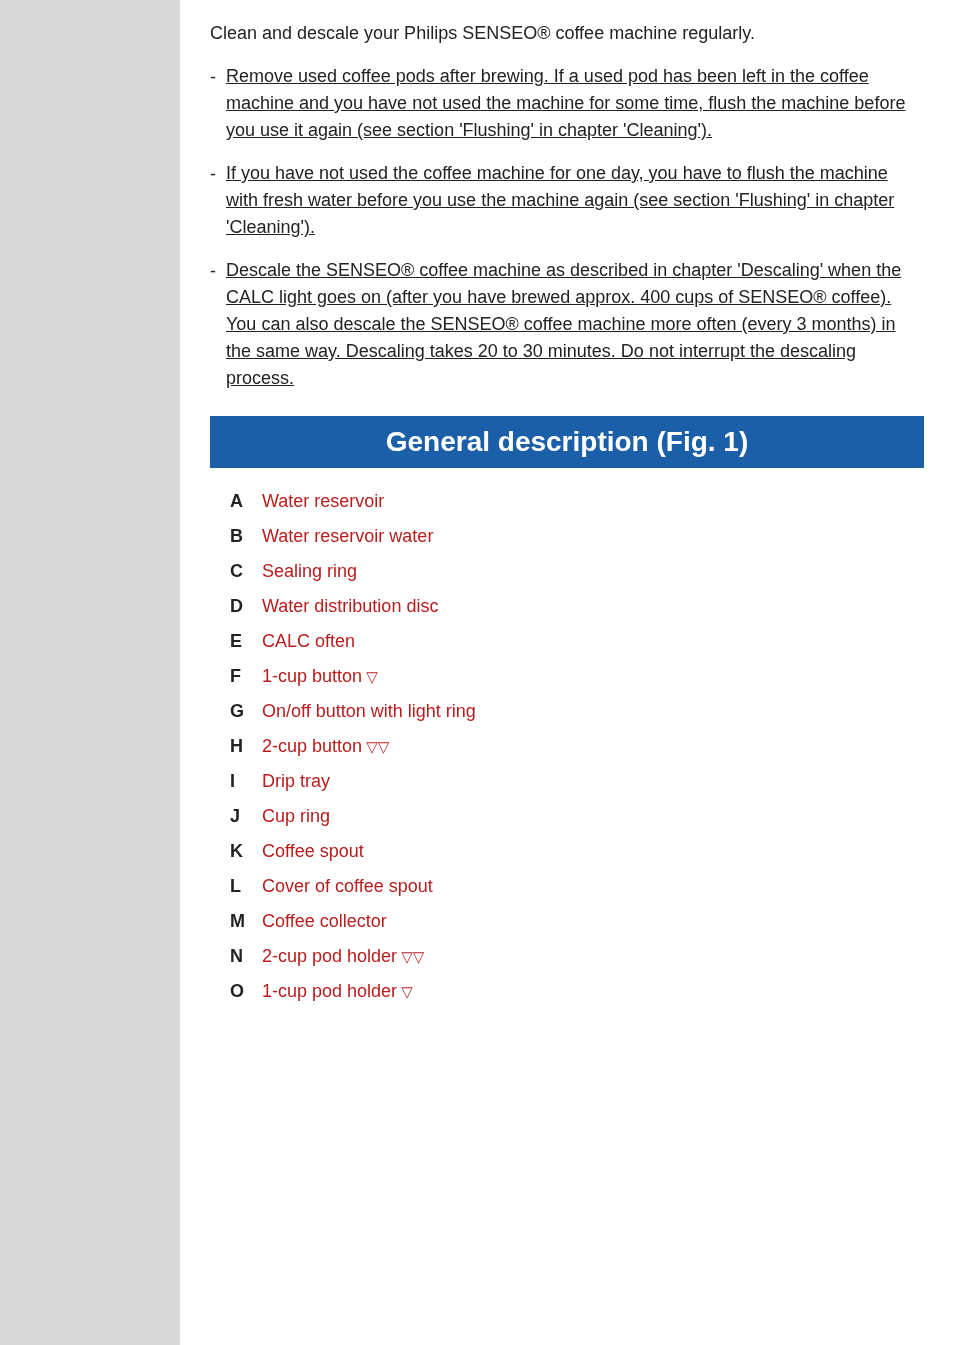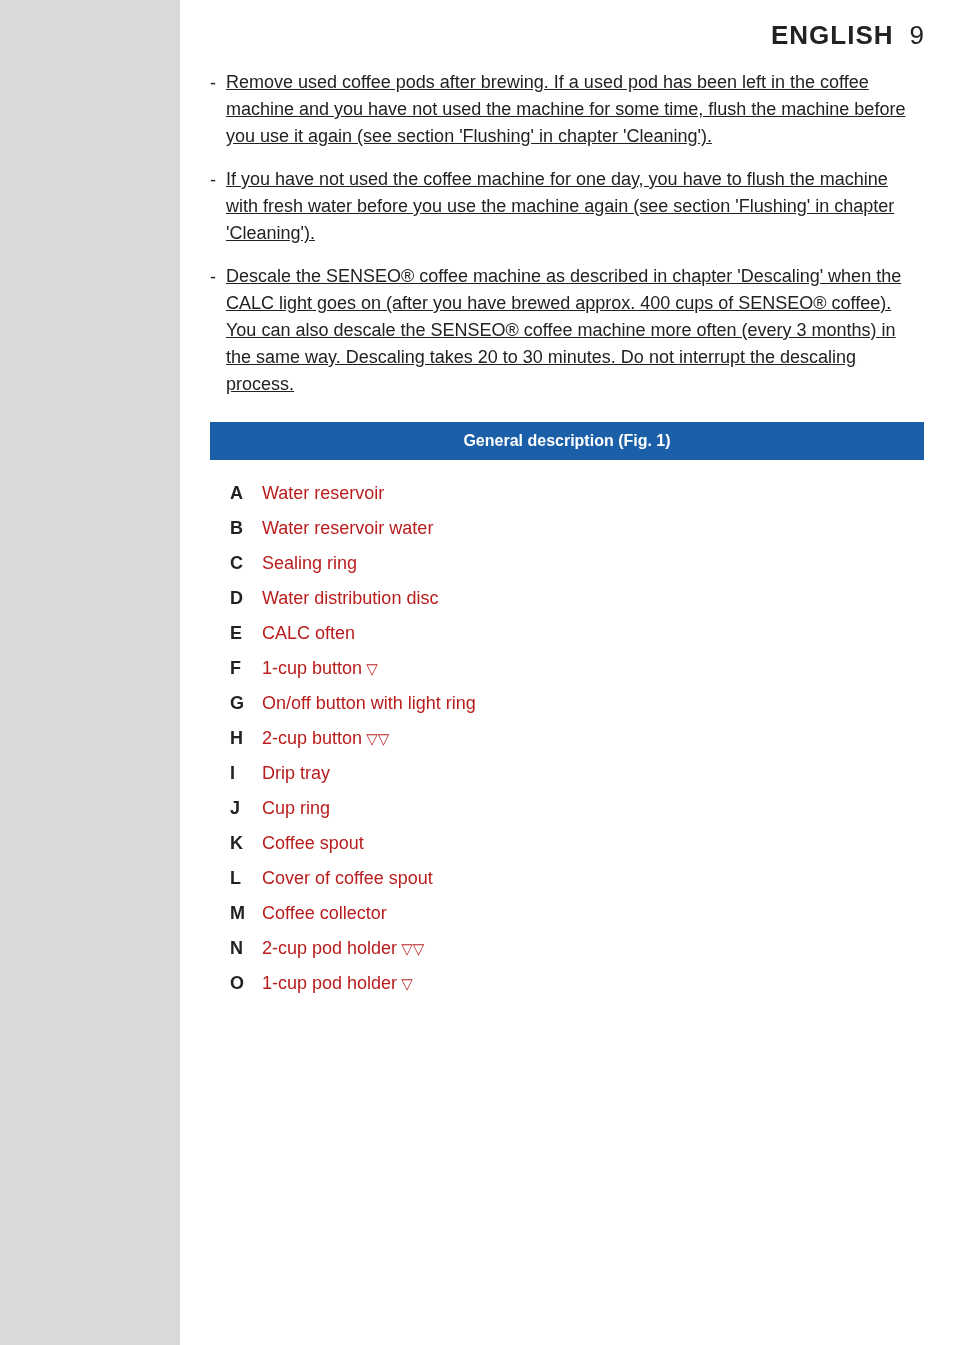--- a/index.html
+++ b/index.html
@@ -88,21 +88,21 @@
     .bullet-text {
       flex: 1;
       text-decoration: underline;
     }
 
     .section-header {
       background: #1a5fa8;
       color: #fff;
       text-align: center;
       padding: 10px 20px;
-      font-size: 16px;
+      font-size: 28px;
       font-weight: bold;
       margin-bottom: 20px;
     }
 
     .description-list {
       list-style: none;
       padding: 0 0 0 20px;
       margin: 0;
     }
 
@@ -128,25 +128,22 @@
     }
   </style>
 </head>
 <body>
 
 <div class="page-container">
   <div class="left-sidebar"></div>
 
   <div class="main-content">
 
-    <div class="header-row">
-      <span class="language-title">ENGLISH</span>
-      <span class="page-number">9</span>
-    </div>
-
+
+    <p class="intro-paragraph">Clean and descale your Philips SENSEO® coffee machine regularly.</p>
 
     <ul class="bullet-list">
       <li>
         <span class="bullet-dash">-</span>
         <span class="bullet-text">Remove used coffee pods after brewing. If a used pod has been left in the coffee machine and you have not used the machine for some time, flush the machine before you use it again (see section 'Flushing' in chapter 'Cleaning').</span>
       </li>
       <li>
         <span class="bullet-dash">-</span>
         <span class="bullet-text">If you have not used the coffee machine for one day, you have to flush the machine with fresh water before you use the machine again (see section 'Flushing' in chapter 'Cleaning').</span>
       </li>

